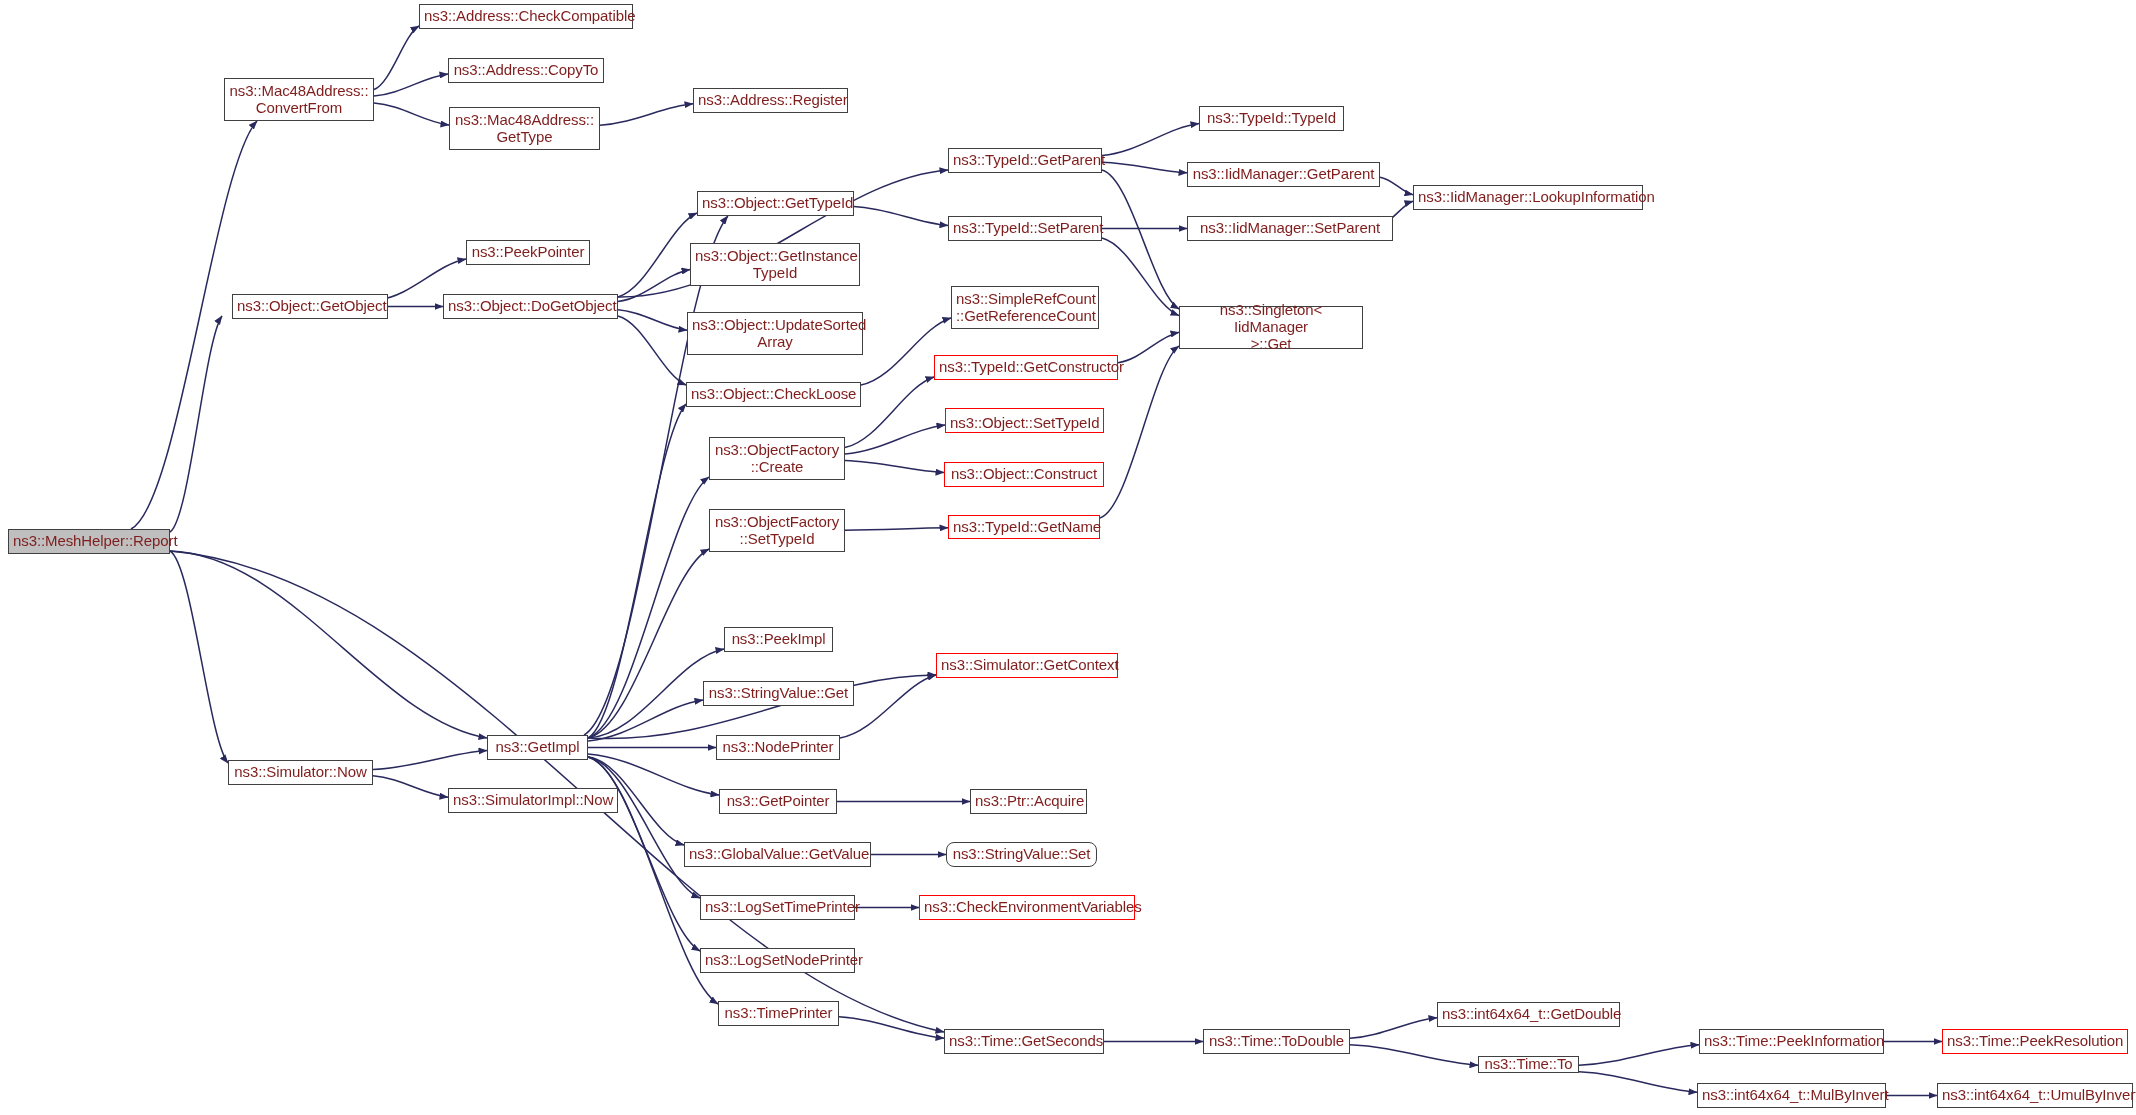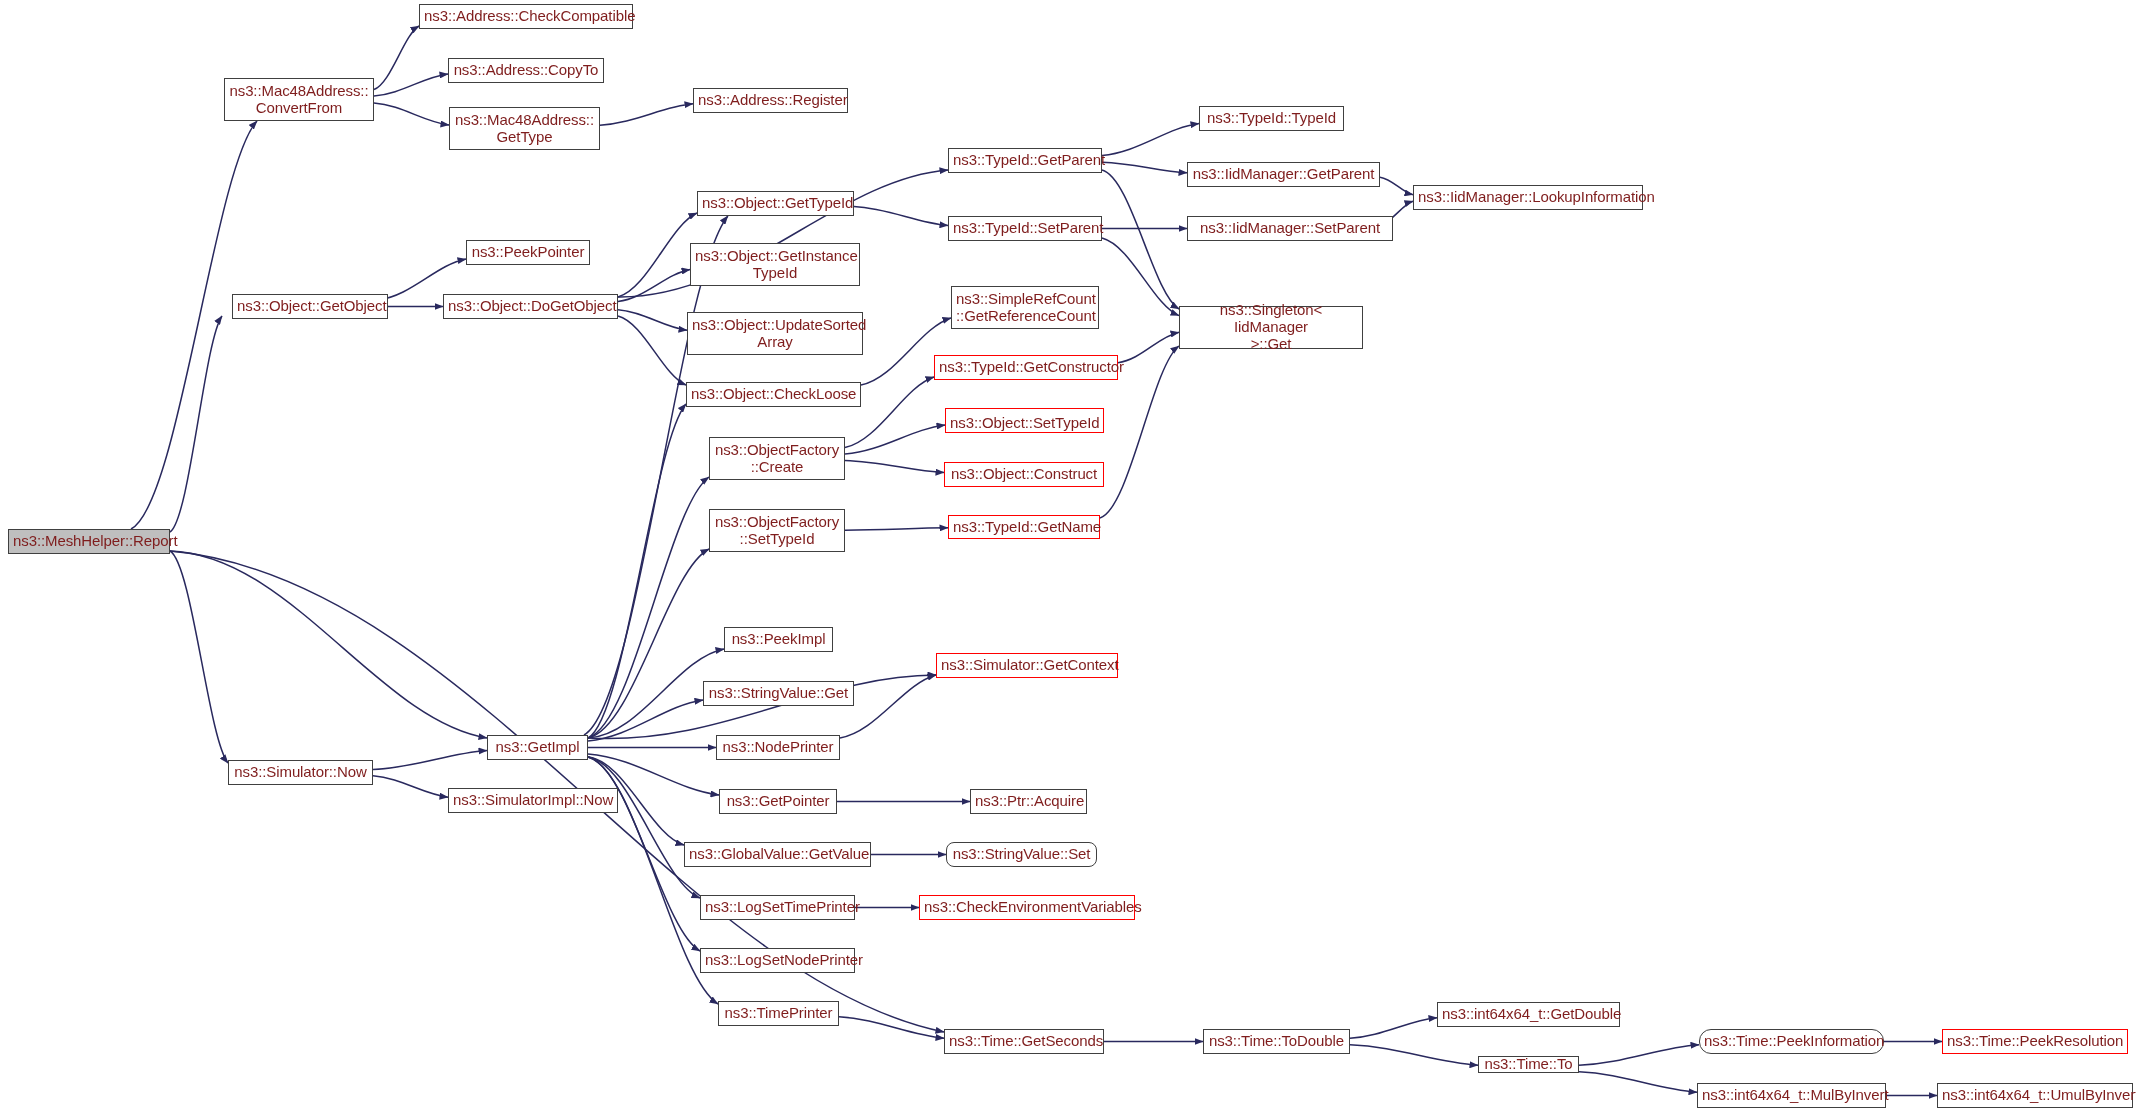--- a/index.html
+++ b/index.html
@@ -169,18 +169,18 @@
       <div class="gnode" style="left: 700px; top: 948px; width: 155px; height: 25px;"><span class="lbl">ns3::LogSetNodePrinter</span></div>
       <div class="gnode" style="left: 718px; top: 1001px; width: 121px; height: 25px;"><span class="lbl">ns3::TimePrinter</span></div>
       <div class="gnode red" style="left: 936px; top: 653px; width: 182px; height: 25px;"><span class="lbl">ns3::Simulator::GetContext</span></div>
       <div class="gnode" style="left: 970px; top: 789px; width: 117px; height: 25px;"><span class="lbl">ns3::Ptr::Acquire</span></div>
       <div class="gnode" style="left: 946px; top: 842px; width: 151px; height: 25px; border-radius: 8px;"><span class="lbl">ns3::StringValue::Set</span></div>
       <div class="gnode red" style="left: 919px; top: 895px; width: 216px; height: 25px;"><span class="lbl">ns3::CheckEnvironmentVariables</span></div>
       <div class="gnode" style="left: 944px; top: 1029px; width: 160px; height: 25px;"><span class="lbl">ns3::Time::GetSeconds</span></div>
       <div class="gnode" style="left: 1203px; top: 1029px; width: 147px; height: 25px;"><span class="lbl">ns3::Time::ToDouble</span></div>
       <div class="gnode" style="left: 1437px; top: 1002px; width: 183px; height: 25px;"><span class="lbl">ns3::int64x64_t::GetDouble</span></div>
       <div class="gnode" style="left: 1478px; top: 1056px; width: 101px; height: 17px;"><span class="lbl">ns3::Time::To</span></div>
-      <div class="gnode" style="left: 1699px; top: 1029px; width: 185px; height: 25px; border-radius: 12px;"><span class="lbl">ns3::Time::PeekInformation</span></div>
+      <div class="gnode" style="left: 1699px; top: 1029px; width: 185px; height: 25px;"><span class="lbl">ns3::Time::PeekInformation</span></div>
       <div class="gnode" style="left: 1697px; top: 1083px; width: 189px; height: 25px;"><span class="lbl">ns3::int64x64_t::MulByInvert</span></div>
       <div class="gnode red" style="left: 1942px; top: 1029px; width: 186px; height: 25px;"><span class="lbl">ns3::Time::PeekResolution</span></div>
       <div class="gnode" style="left: 1937px; top: 1083px; width: 196px; height: 25px;"><span class="lbl">ns3::int64x64_t::UmulByInvert</span></div>
     </div>
 </div>
 
 </body></html>

